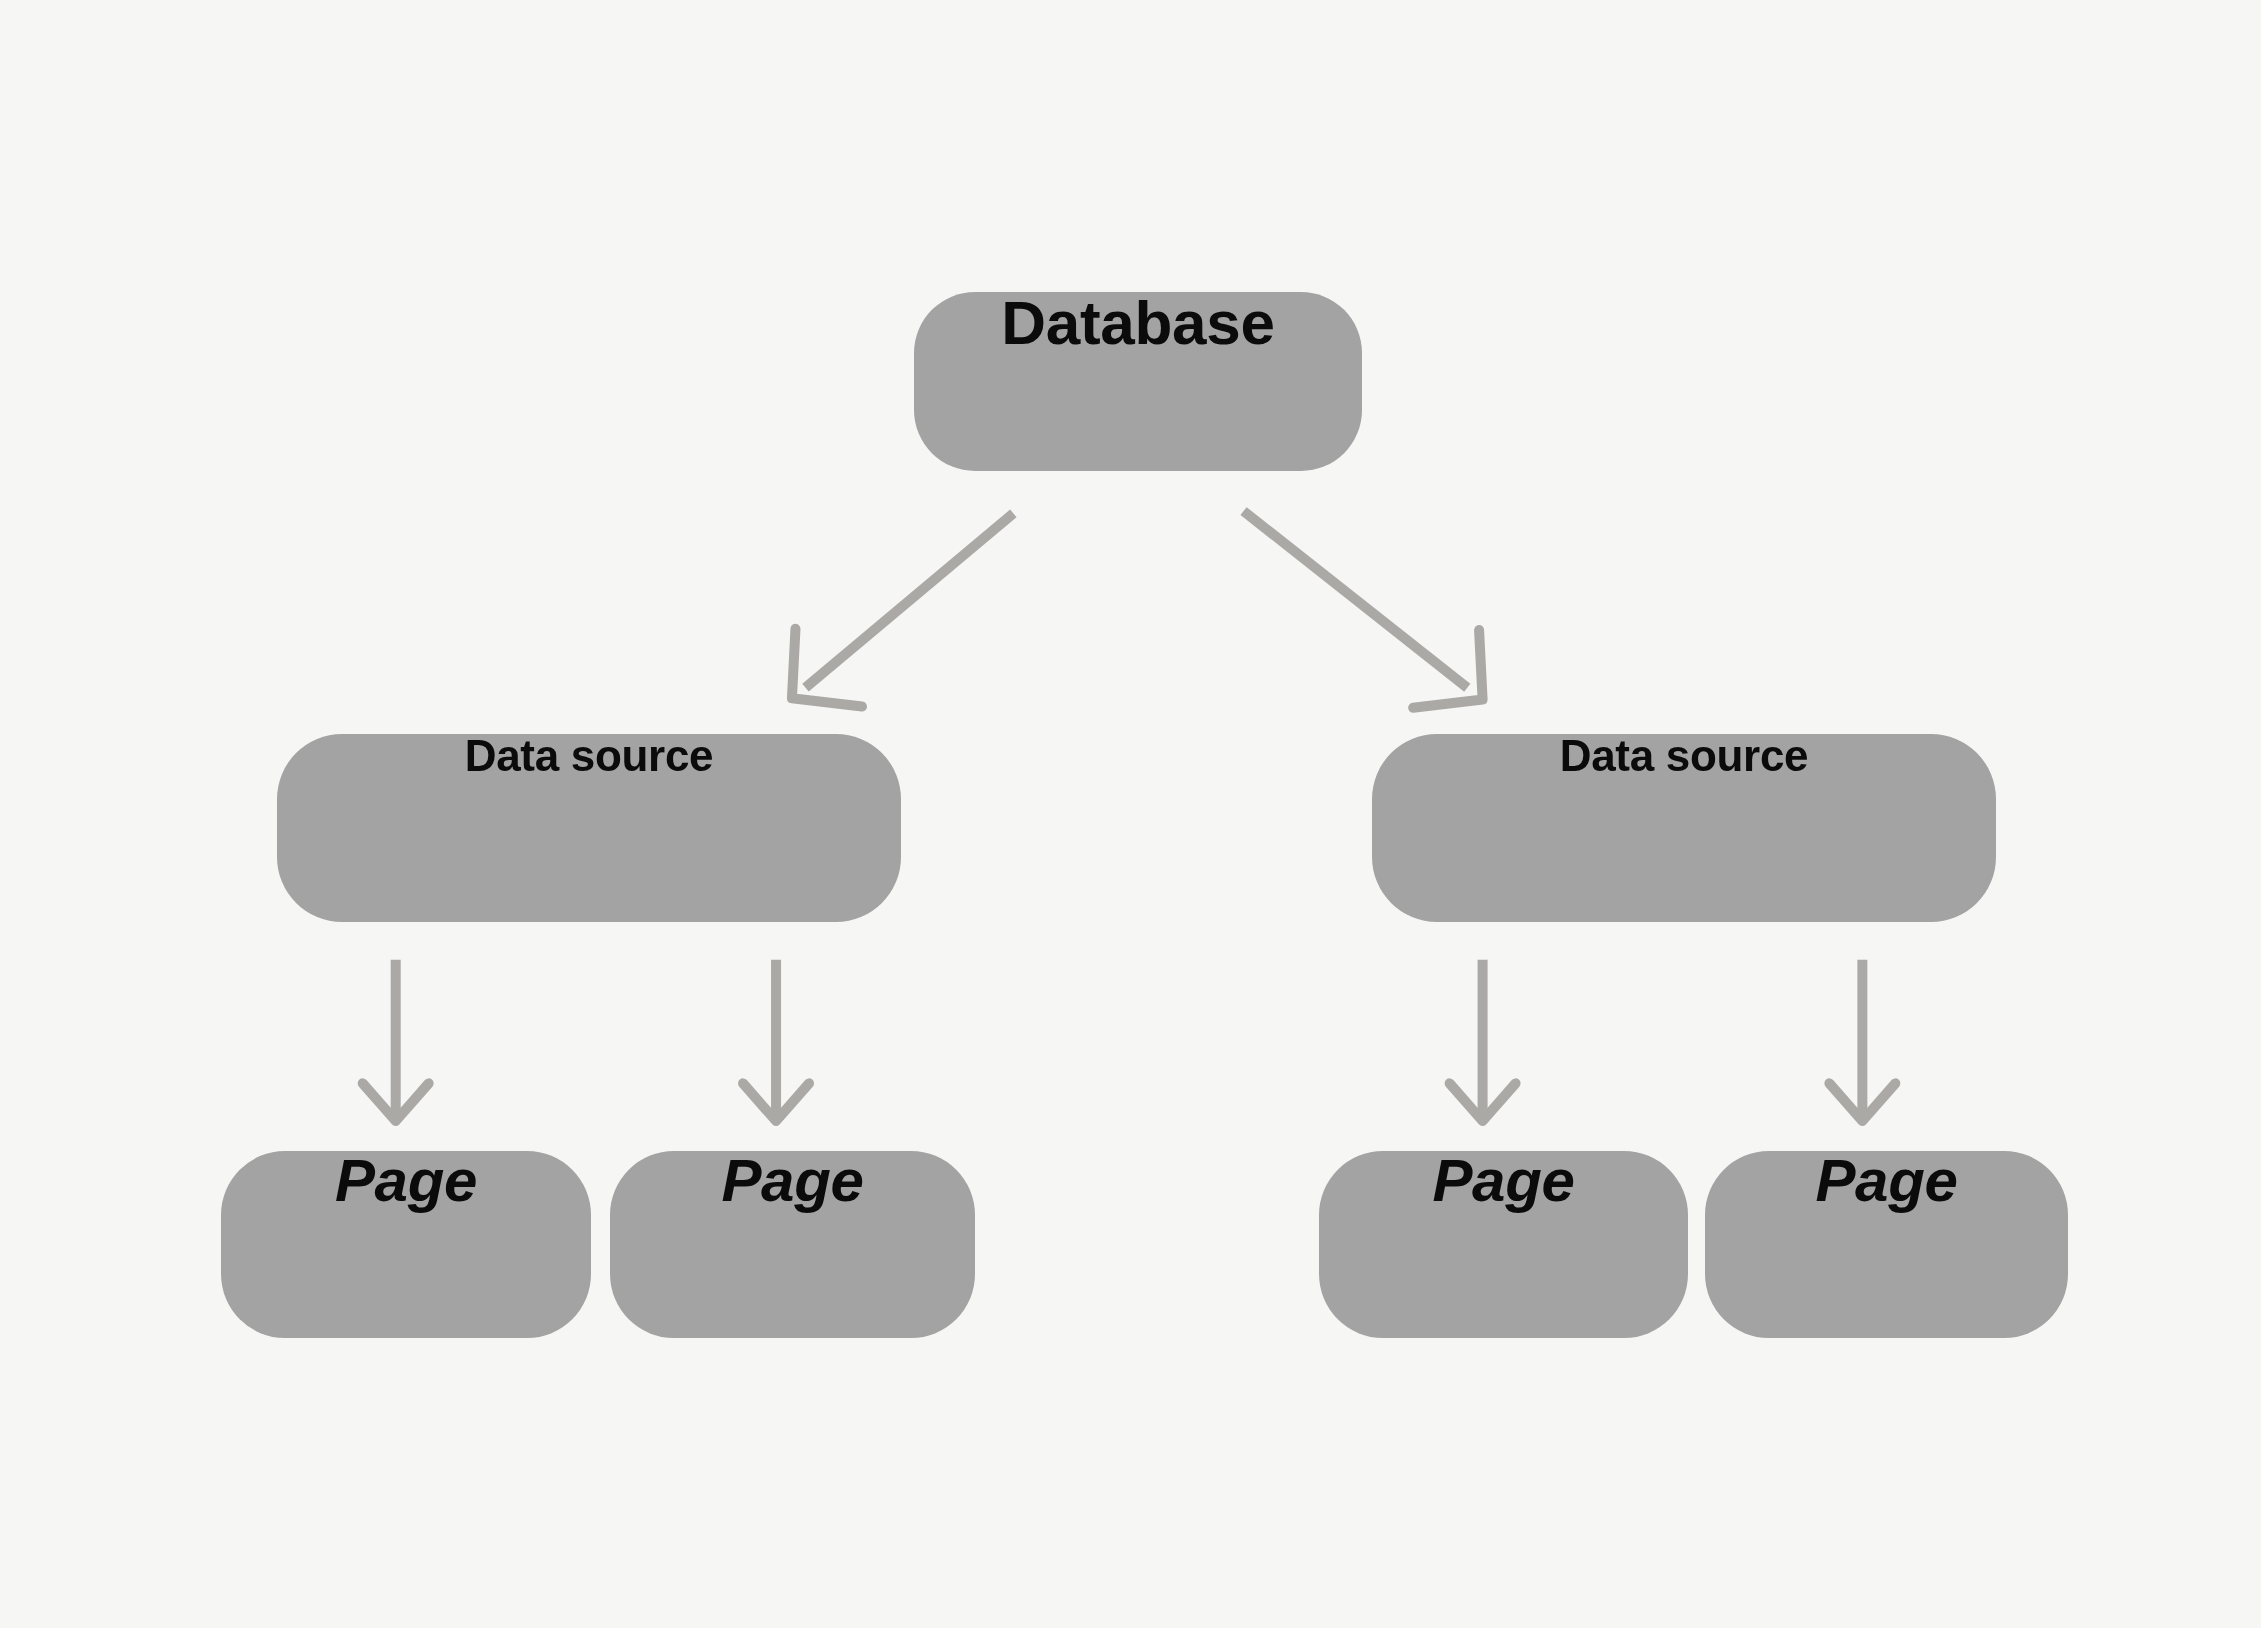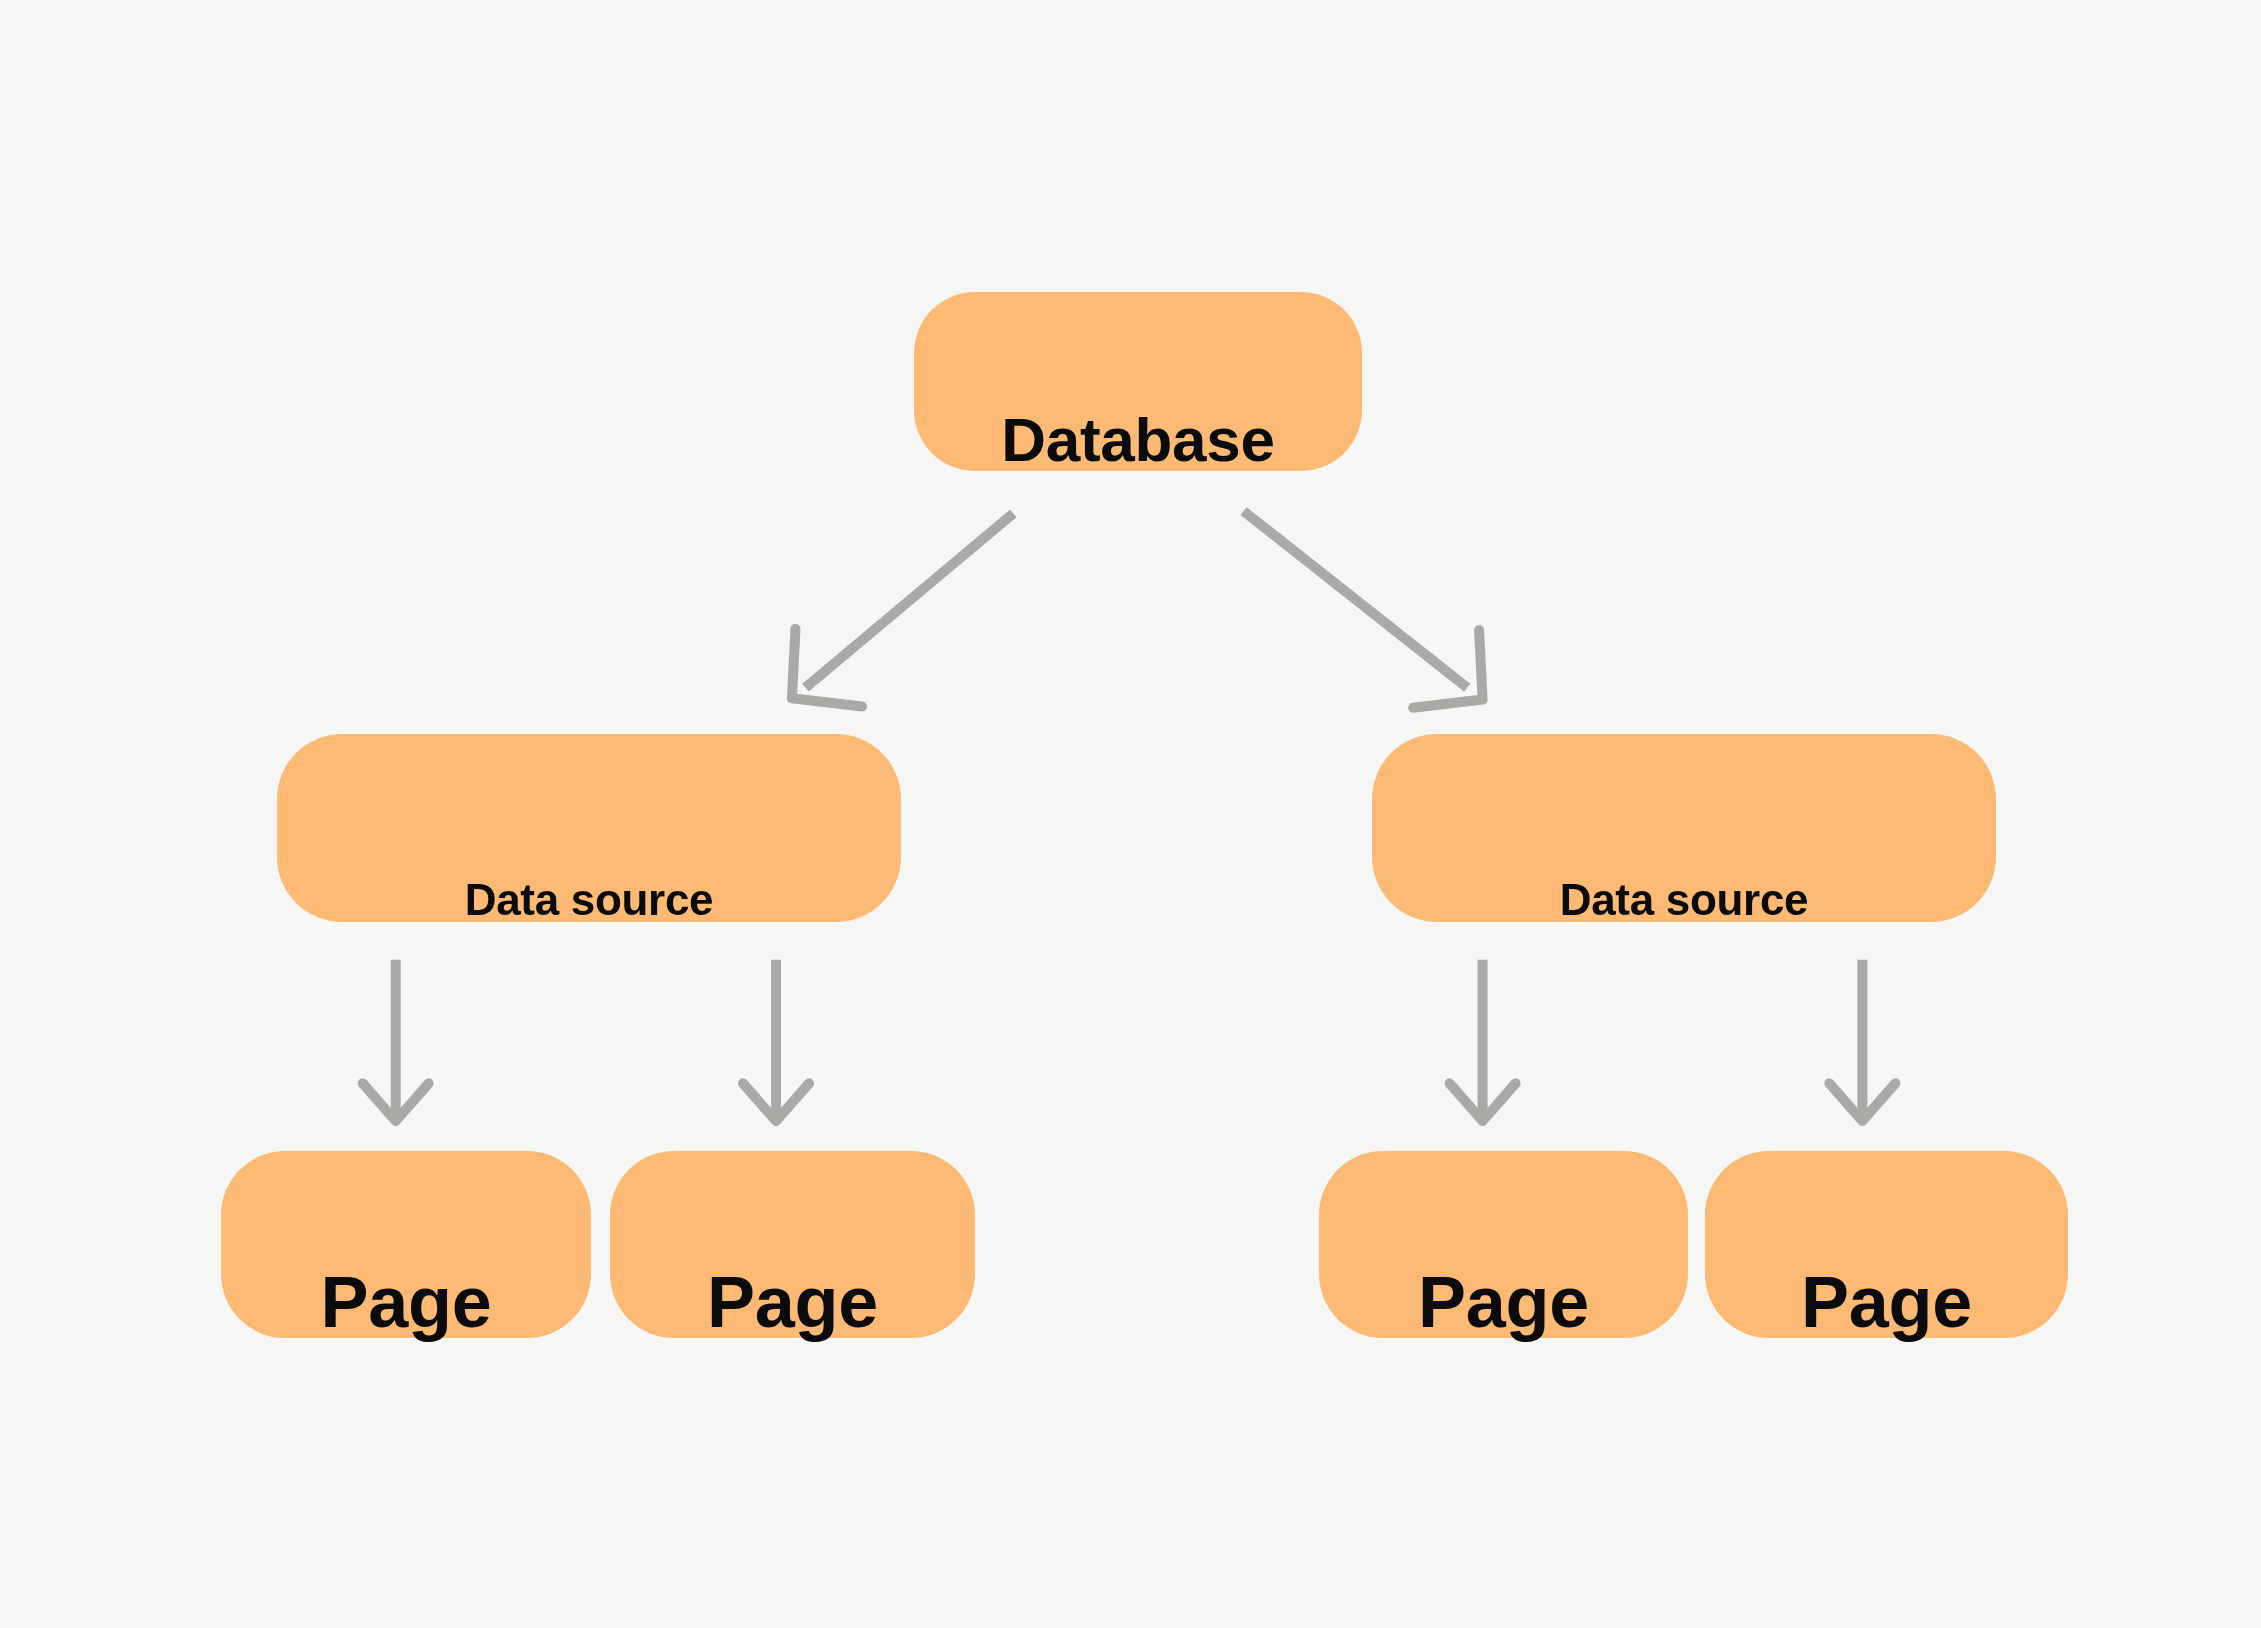--- a/index.html
+++ b/index.html
@@ -21,24 +21,24 @@
   #edge-layer {
     position: absolute;
     left: 0;
     top: 0;
     width: 2261px;
     height: 1628px;
     pointer-events: none;
   }
   .node {
     position: absolute;
-    background: #fdba74;
+    background: #a3a3a3;
     border-radius: 65px;
     display: flex;
-    align-items: flex-end;
+    align-items: flex-start;
     justify-content: center;
     box-sizing: border-box;
   }
   .node-label {
     color: #0b0b0b;
     font-weight: 700;
     letter-spacing: -0.3px;
     white-space: nowrap;
     line-height: 1;
   }
@@ -60,21 +60,21 @@
   }
   .node-datasource .node-label { font-size: 44px; }
   .node-ds-left  { left: 277px; }
   .node-ds-right { left: 1372px; }
   
   .node-page {
     top: 1151px;
     height: 187px;
     border-radius: 64px;
   }
-  .node-page .node-label { font-size: 72px; }
+  .node-page .node-label { font-size: 60px; font-style: italic; }
   .node-page-1 { left: 221px;  width: 370px; }
   .node-page-2 { left: 610px; width: 365px; }
   .node-page-3 { left: 1319px; width: 369px; }
   .node-page-4 { left: 1705px; width: 363px; }
 </style>
 </head>
 <body>
 
 <div id="diagram-canvas">
 

